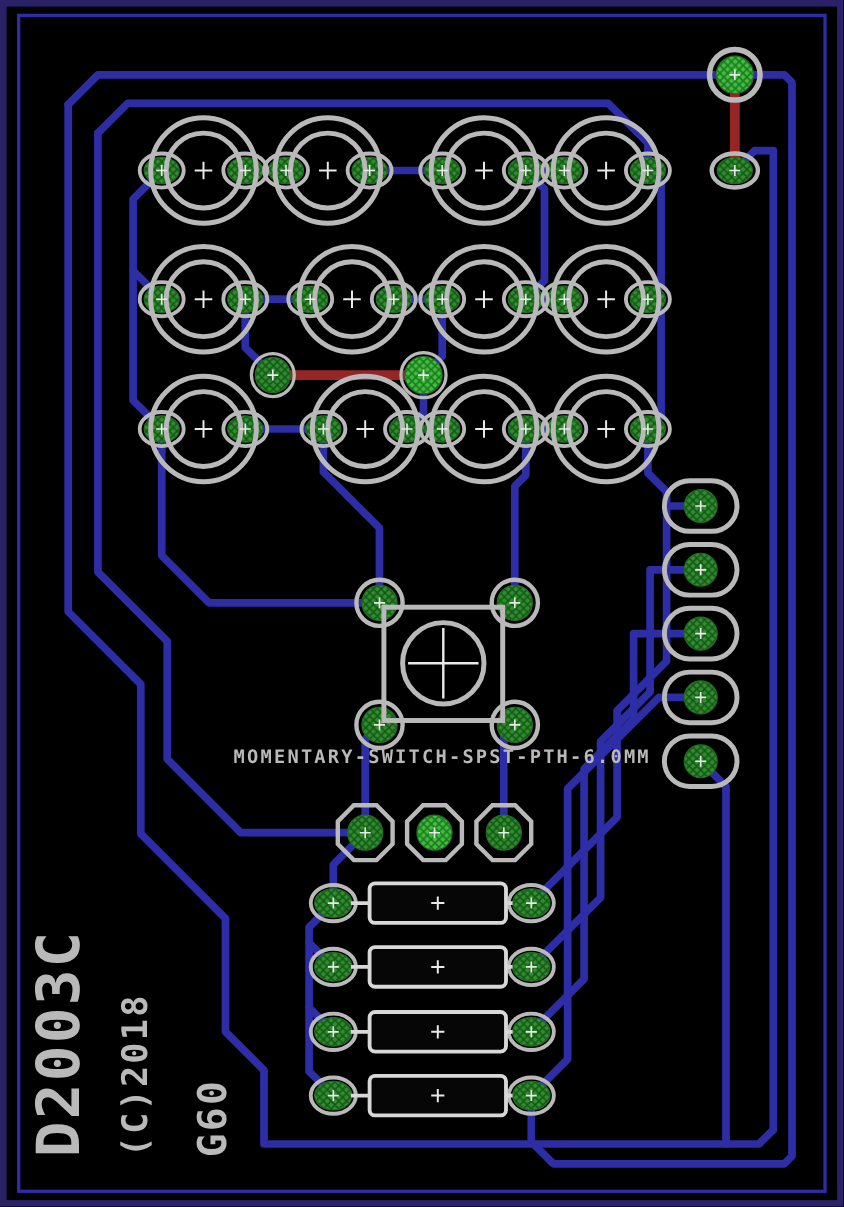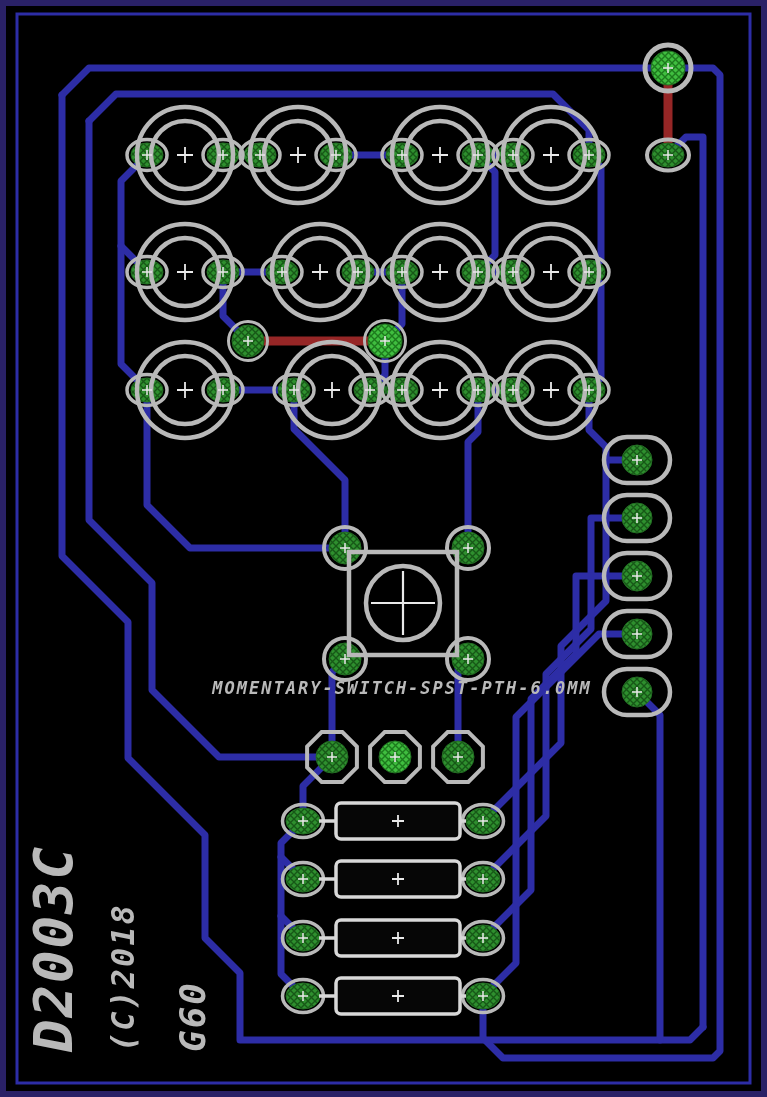--- a/index.html
+++ b/index.html
@@ -1,17 +1,17 @@
 <!DOCTYPE html>
 <html><head>
 <meta charset="utf-8">
 <style>
   html,body{margin:0;padding:0;background:#000;}
   body{width:767px;height:1097px;overflow:hidden;font-family:"DejaVu Sans Mono","Liberation Mono",monospace;}
-  #pcb-wrap{position:relative;width:767px;height:1097px;background:#000;font-style:italic;}
+  #pcb-wrap{position:relative;width:767px;height:1097px;background:#000;}
   svg{display:block;}
   text{user-select:none;}
 </style>
 </head>
 <body>
 
 <div id="pcb-wrap">
 <svg id="board" width="767" height="1097" viewBox="0 0 767 1097">
   <defs>
     <pattern id="hatch" width="7" height="7" patternUnits="userSpaceOnUse">

